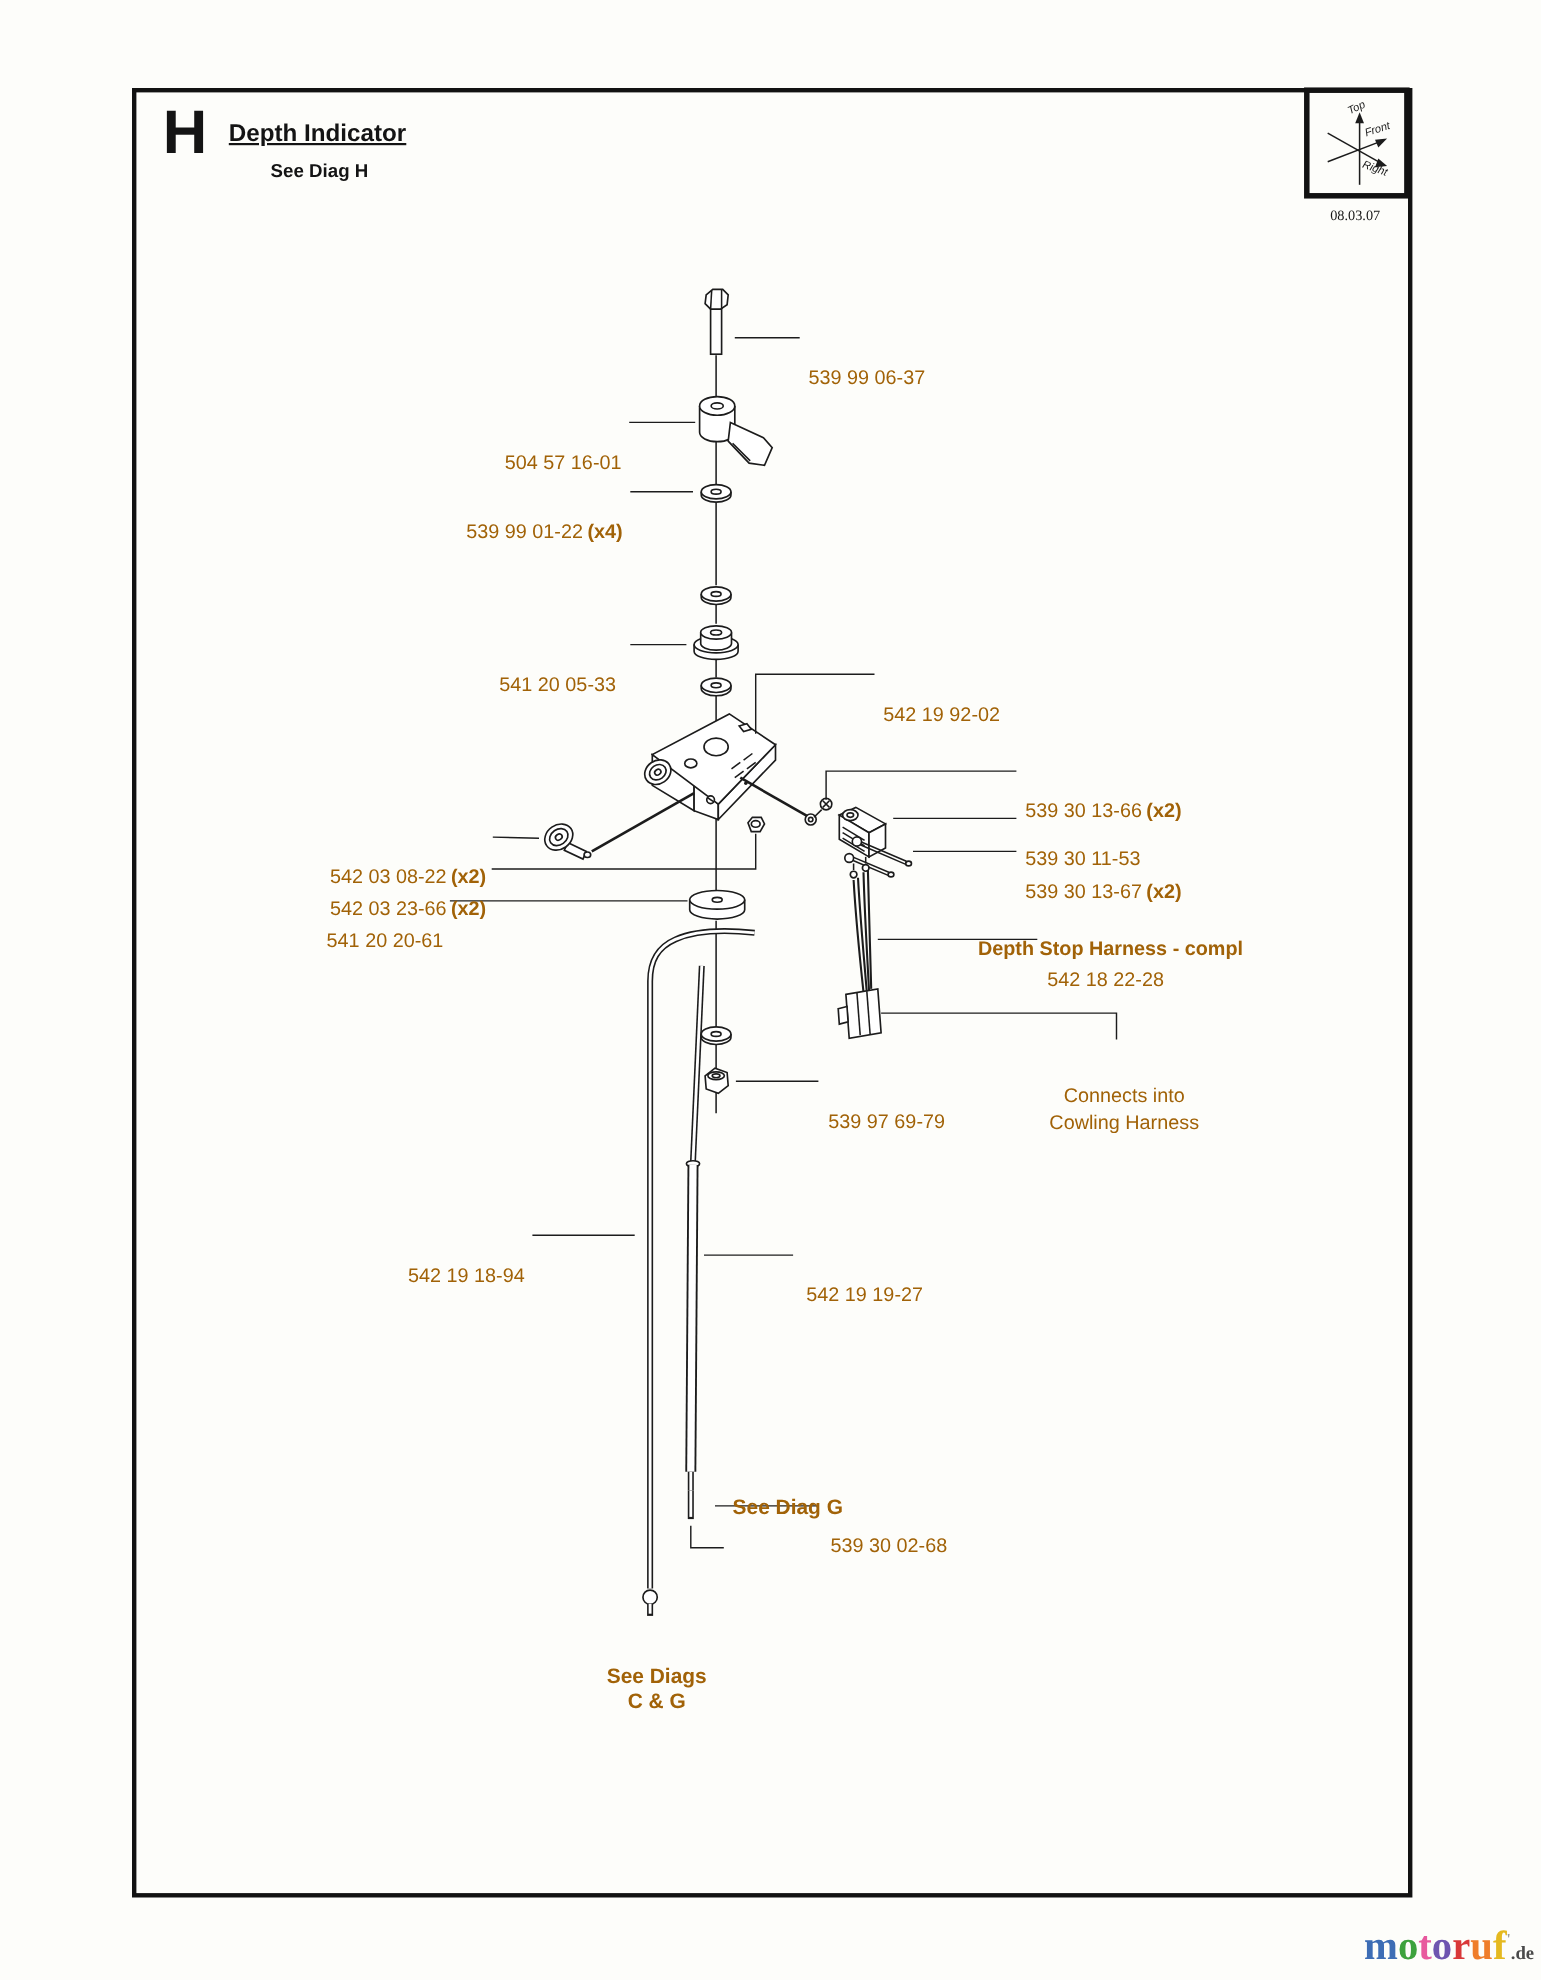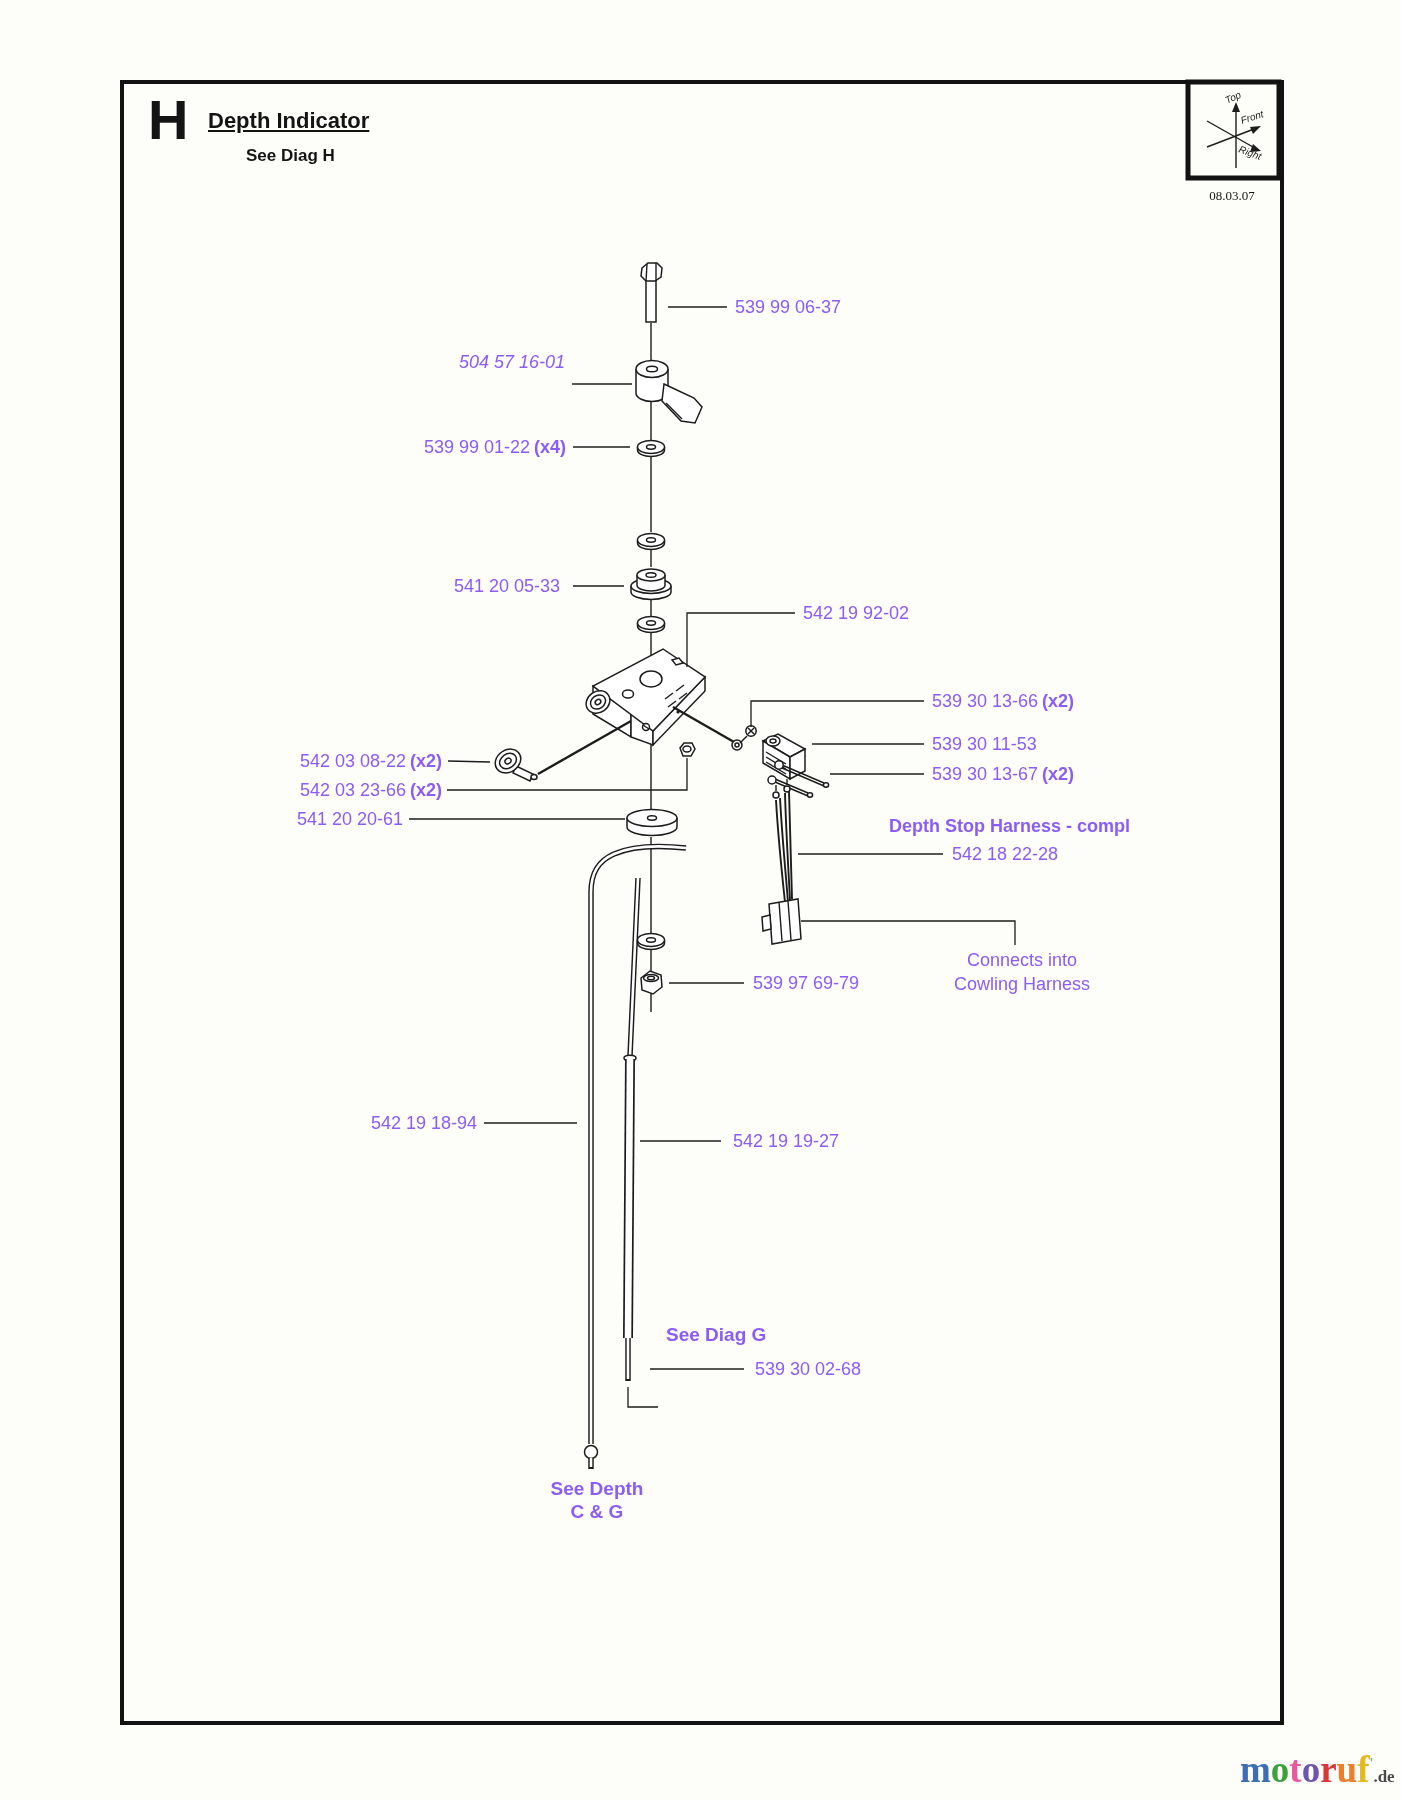--- a/index.html
+++ b/index.html
@@ -10,21 +10,21 @@
   }
   #frame{
     position:absolute;left:120px;top:80px;width:1156px;height:1637px;
     border:4px solid #121212;background:transparent;
   }
   #overlay{position:absolute;left:0;top:0;}
   .hdr-letter{position:absolute;left:148px;top:92px;font-size:56px;font-weight:bold;line-height:56px;}
   .hdr-title{position:absolute;left:208px;top:108px;font-size:22px;font-weight:bold;line-height:26px;text-decoration:underline;}
   .hdr-sub{position:absolute;left:246px;top:146px;font-size:17px;font-weight:bold;line-height:20px;}
   .date{position:absolute;left:1185px;top:188px;width:94px;text-align:center;font-size:13px;font-family:Liberation Serif, serif;}
-  .lbl{position:absolute;font-size:18px;line-height:22px;white-space:nowrap;color:#8b5cf6;}
+  .lbl{position:absolute;font-size:18px;line-height:22px;white-space:nowrap;color:#a16207;margin-top:36px;}
   .b{font-weight:bold;}
   .sfx{font-weight:bold;margin-left:4px;}
   .ctr{text-align:center;}
   
   .ln{stroke:#1c1c1c;stroke-width:1.4;fill:none;}
   .ldr{stroke:#1c1c1c;stroke-width:1.3;fill:none;}
   .pt{fill:#ffffff;stroke:#1c1c1c;stroke-width:1.5;}
   .ptn{fill:none;stroke:#1c1c1c;stroke-width:1.5;}
   .thk{stroke:#1c1c1c;stroke-width:2.4;fill:none;}
   .blk{fill:#1c1c1c;stroke:none;}
@@ -247,21 +247,21 @@
       <polyline points="801,921 1015,921 1015,945" class="ldr"></polyline>
       <line x1="669" y1="983" x2="744" y2="983" class="ldr"></line>
       <line x1="484" y1="1123" x2="577" y2="1123" class="ldr"></line>
       <line x1="640" y1="1141" x2="721" y2="1141" class="ldr"></line>
       <line x1="650" y1="1369" x2="744" y2="1369" class="ldr"></line>
       <polyline points="628,1387 628,1407 658,1407" class="ldr"></polyline>
     </g>
   </svg>
 
   <div class="lbl" style="left:735px;top:296px;"><span>539 99 06-37</span></div>
-  <div class="lbl" style="right:836px;top:351px;font-style:italic;"><span>504 57 16-01</span></div>
+  <div class="lbl" style="right:836px;top:373px;"><span>504 57 16-01</span></div>
   <div class="lbl" style="right:835px;top:436px;"><span>539 99 01-22</span><span class="sfx">(x4)</span></div>
   <div class="lbl" style="right:841px;top:575px;"><span>541 20 05-33</span></div>
   <div class="lbl" style="left:803px;top:602px;"><span>542 19 92-02</span></div>
   <div class="lbl" style="left:932px;top:690px;"><span>539 30 13-66</span><span class="sfx">(x2)</span></div>
   <div class="lbl" style="left:932px;top:733px;"><span>539 30 11-53</span></div>
   <div class="lbl" style="left:932px;top:763px;"><span>539 30 13-67</span><span class="sfx">(x2)</span></div>
   <div class="lbl" style="right:959px;top:750px;"><span>542 03 08-22</span><span class="sfx">(x2)</span></div>
   <div class="lbl" style="right:959px;top:779px;"><span>542 03 23-66</span><span class="sfx">(x2)</span></div>
   <div class="lbl" style="right:998px;top:808px;"><span>541 20 20-61</span></div>
   <div class="lbl b" style="left:889px;top:815px;"><span>Depth Stop Harness - compl</span></div>
@@ -269,19 +269,19 @@
   <div class="lbl ctr" style="left:938px;top:948px;width:168px;line-height:24px;">
     <div>Connects into</div>
     <div>Cowling Harness</div>
   </div>
   <div class="lbl" style="left:753px;top:972px;"><span>539 97 69-79</span></div>
   <div class="lbl" style="right:924px;top:1112px;"><span>542 19 18-94</span></div>
   <div class="lbl" style="left:733px;top:1130px;"><span>542 19 19-27</span></div>
   <div class="lbl" style="left:755px;top:1358px;"><span>539 30 02-68</span></div>
   <div class="lbl b" style="left:666px;top:1324px;font-size:19px;"><span>See Diag G</span></div>
   <div class="lbl b ctr" style="left:538px;top:1477px;width:118px;line-height:23px;font-size:19px;">
-    <div>See Depth</div>
+    <div>See Diags</div>
     <div>C &amp; G</div>
   </div>
 
   <div id="watermark"><span><span style="color: rgb(61, 109, 181);">m</span><span style="color: rgb(61, 162, 61);">o</span><span style="color: rgb(232, 89, 158);">t</span><span style="color: rgb(111, 85, 176);">o</span><span style="color: rgb(217, 56, 56);">r</span><span style="color: rgb(239, 125, 42);">u</span><span style="color: rgb(229, 185, 31);">f</span></span><span class="mark">'</span><span class="dom">.de</span></div>
 
 </div>
 
 </body></html>

